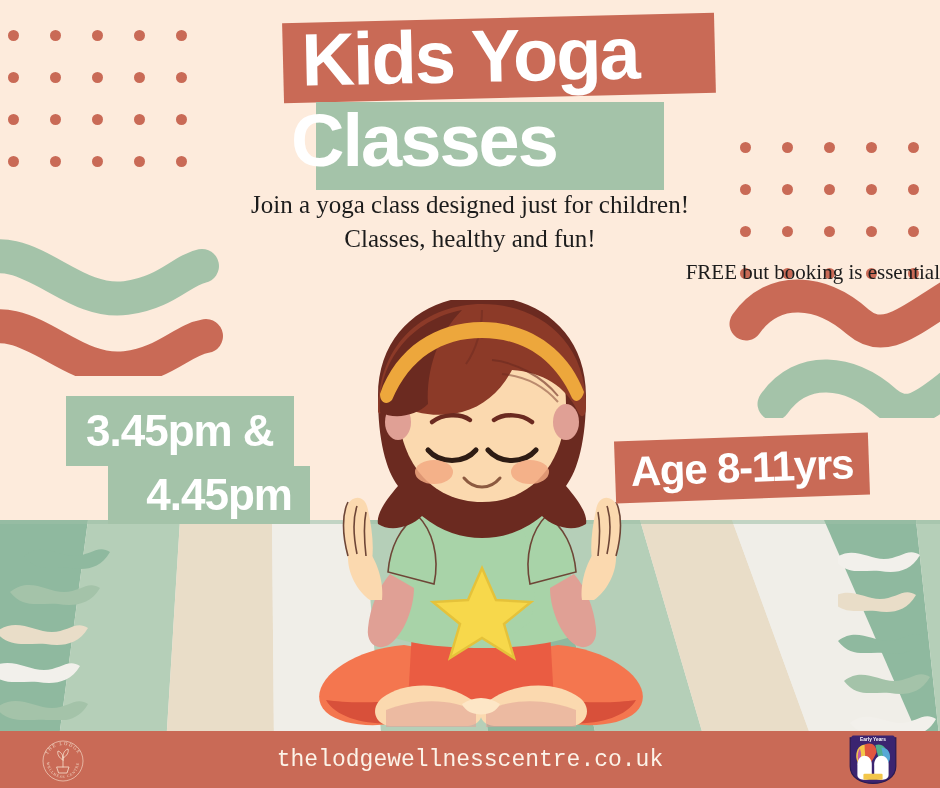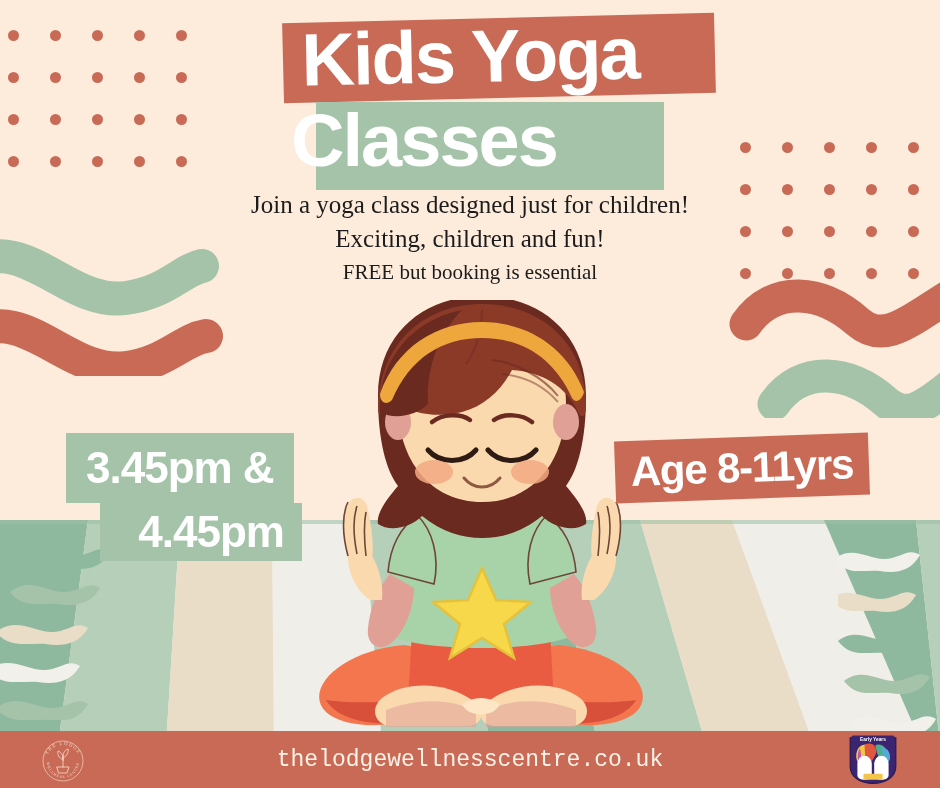--- a/index.html
+++ b/index.html
@@ -121,44 +121,43 @@
     position: absolute;
     left: 0;
     top: 188px;
     width: 940px;
     text-align: center;
     font-family: "Liberation Serif", serif;
     color: #1C1C1C;
   }
   #subtitle .line1 { font-size: 25px; line-height: 34px; }
   #subtitle .line2 { font-size: 25px; line-height: 34px; }
-  #subtitle .line3 { font-size: 21px; line-height: 32px; }
+  #subtitle .line3 { font-size: 21px; line-height: 32px; text-align: right; }
 
   
   .time-badge {
     position: absolute;
     background: #A4C3A9;
     color: #FFFFFF;
     font-weight: bold;
     font-size: 44px;
     letter-spacing: -1px;
     display: flex;
     align-items: center;
     line-height: 1;
-    margin-top: 37px;
   }
   #time-badge-1 {
     left: 66px; top: 396px;
     width: 228px; height: 70px;
     justify-content: flex-start;
     padding-left: 20px;
     box-sizing: border-box;
   }
   #time-badge-2 {
-    left: 100px; top: 466px;
+    left: 108px; top: 466px;
     width: 202px; height: 58px;
     justify-content: flex-end;
     padding-right: 18px;
     box-sizing: border-box;
   }
 
   
   #age-badge {
     position: absolute;
     left: 615px; top: 437px;
@@ -399,21 +398,21 @@
 
   <div id="title-block">
     <div class="banner" id="banner-red"></div>
     <div class="banner" id="banner-green"></div>
     <div class="title-text-layer" id="title-line-1">Kids Yoga</div>
     <div class="title-text-layer" id="title-line-2">Classes</div>
   </div>
 
   <div id="subtitle">
     <div class="line1">Join a yoga class designed just for children!</div>
-    <div class="line2">Exciting, children and fun!</div>
+    <div class="line2">Classes, healthy and fun!</div>
     <div class="line3">FREE but booking is essential</div>
   </div>
 
   <div class="time-badge" id="time-badge-1">3.45pm &amp;</div>
   <div class="time-badge" id="time-badge-2">4.45pm</div>
 
   <div id="age-badge">Age 8-11yrs</div>
 
   <div id="footer">
 

